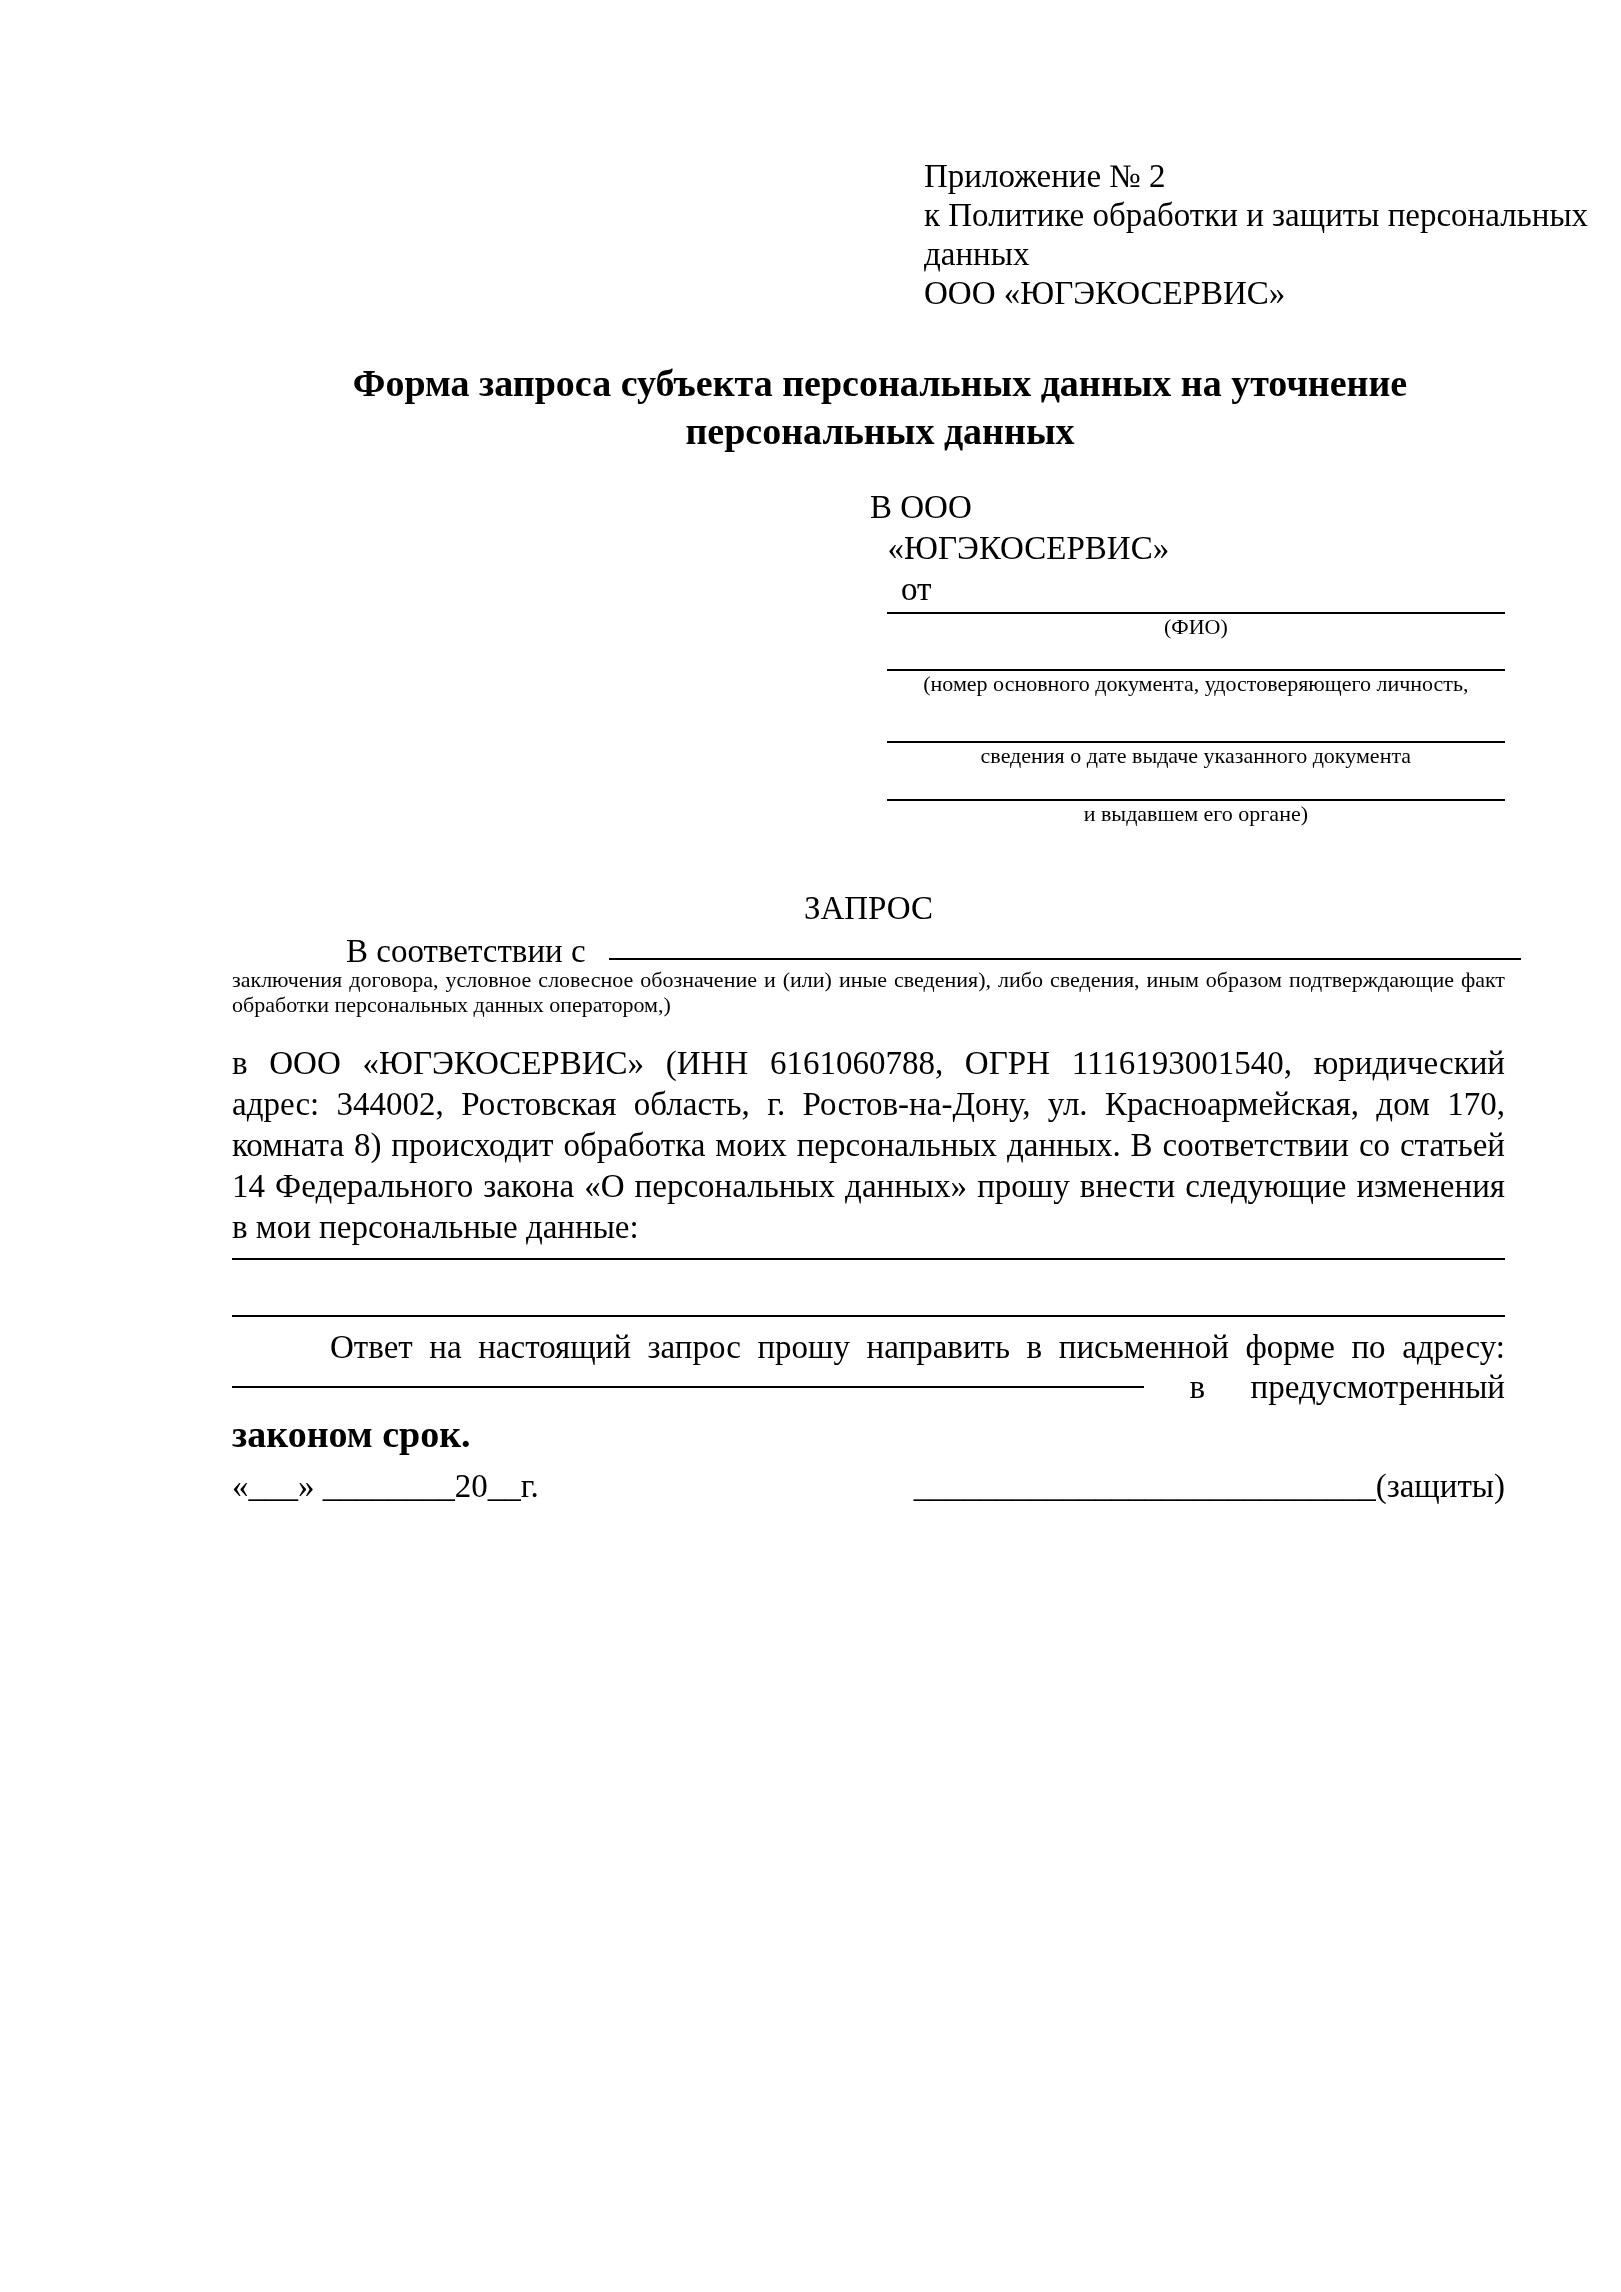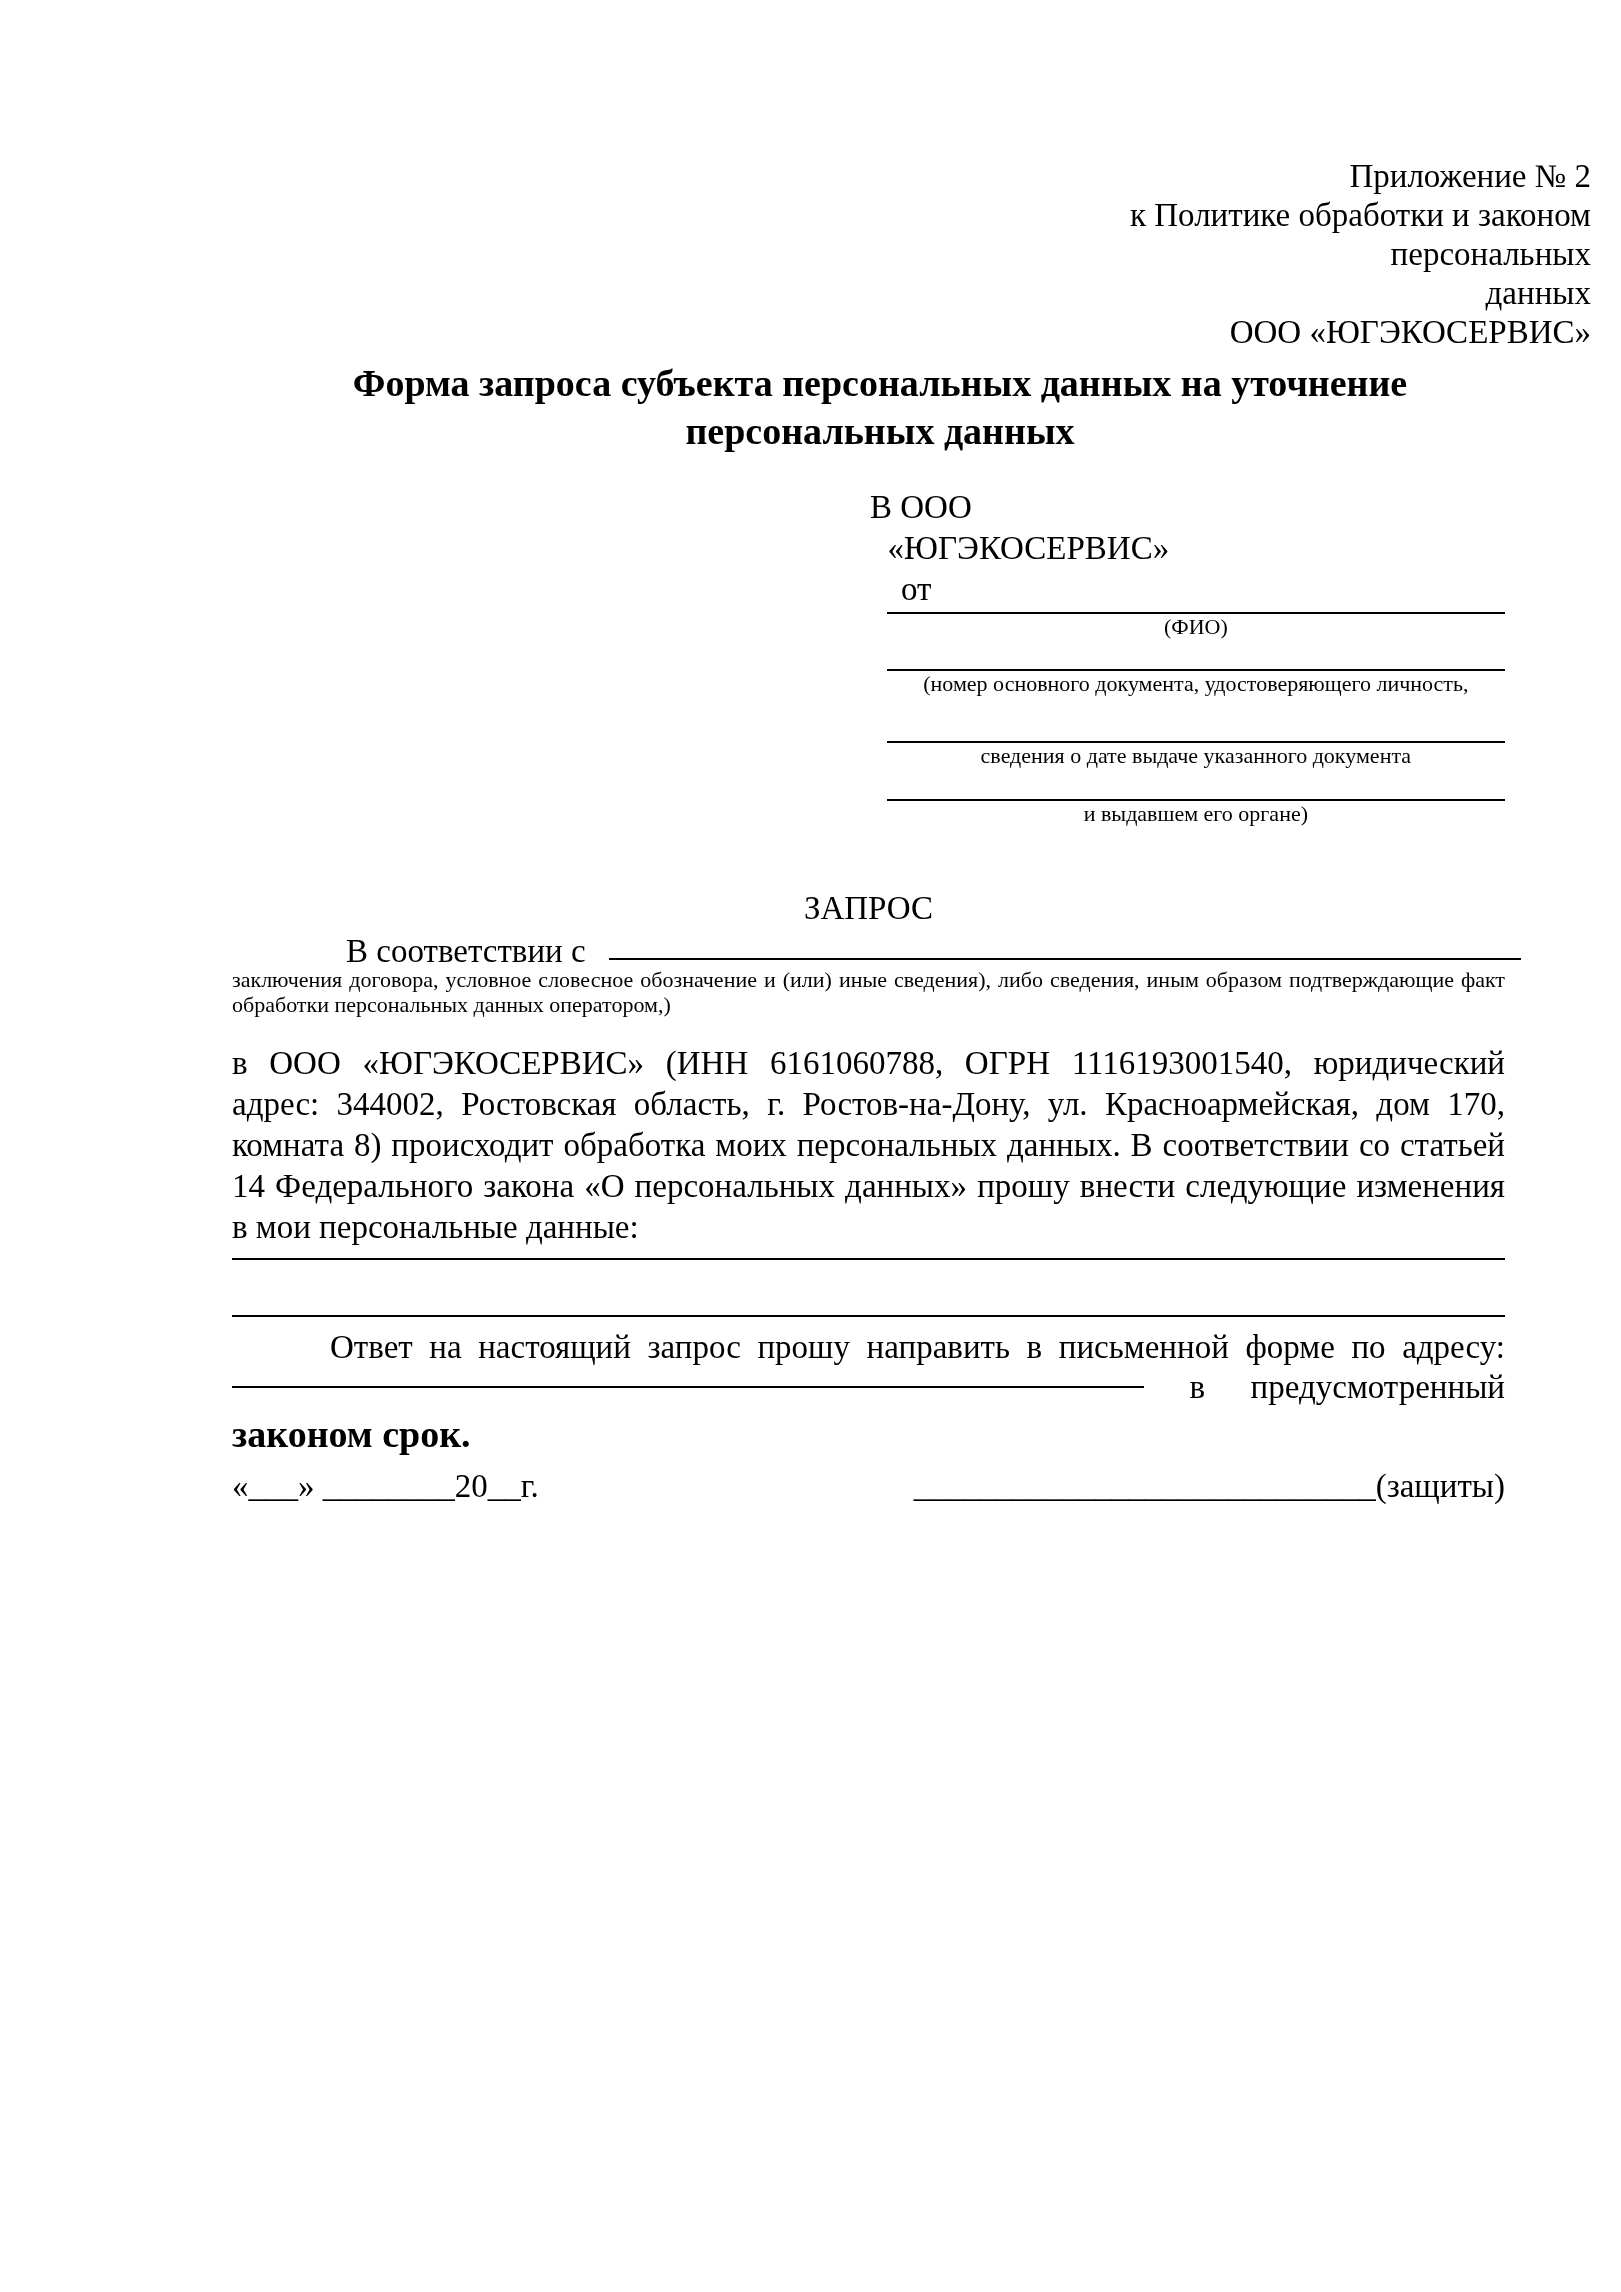--- a/index.html
+++ b/index.html
@@ -8,21 +8,21 @@
     width:1621px; height:2293px;
     margin:0 auto;
     background:#ffffff;
     color:#000000;
     font-family:"Liberation Serif","DejaVu Serif",serif;
     overflow:hidden;
   }
   
   .appendix {
     position:absolute; left:924px; top:157px; width:667px;
-    font-size:33px; line-height:39px;text-align:right;
+    font-size:33px; line-height:39px;
   }
   
   .doc-title {
     position:absolute; left:292px; top:359px; width:1176px;
     margin:0; text-align:center;
     font-size:38px; line-height:48px; font-weight:bold;
   }
   
   .addressee {
     position:absolute; left:870px; top:487px; width:635px;
@@ -95,21 +95,21 @@
   }
   .sign-field { white-space:pre; }
 </style>
 </head>
 <body>
 
 <div class="page">
 
   <div class="appendix">
     <div>Приложение № 2</div>
-    <div>к Политике обработки и законом персональных</div>
+    <div>к Политике обработки и защиты персональных</div>
     <div>данных</div>
     <div>ООО «ЮГЭКОСЕРВИС»</div>
   </div>
 
   <h1 class="doc-title">Форма запроса субъекта персональных данных на уточнение персональных данных</h1>
 
   <div class="addressee">
     <div>В ООО</div>
     <div class="ind1">«ЮГЭКОСЕРВИС»</div>
     <div class="ind2">от</div>

